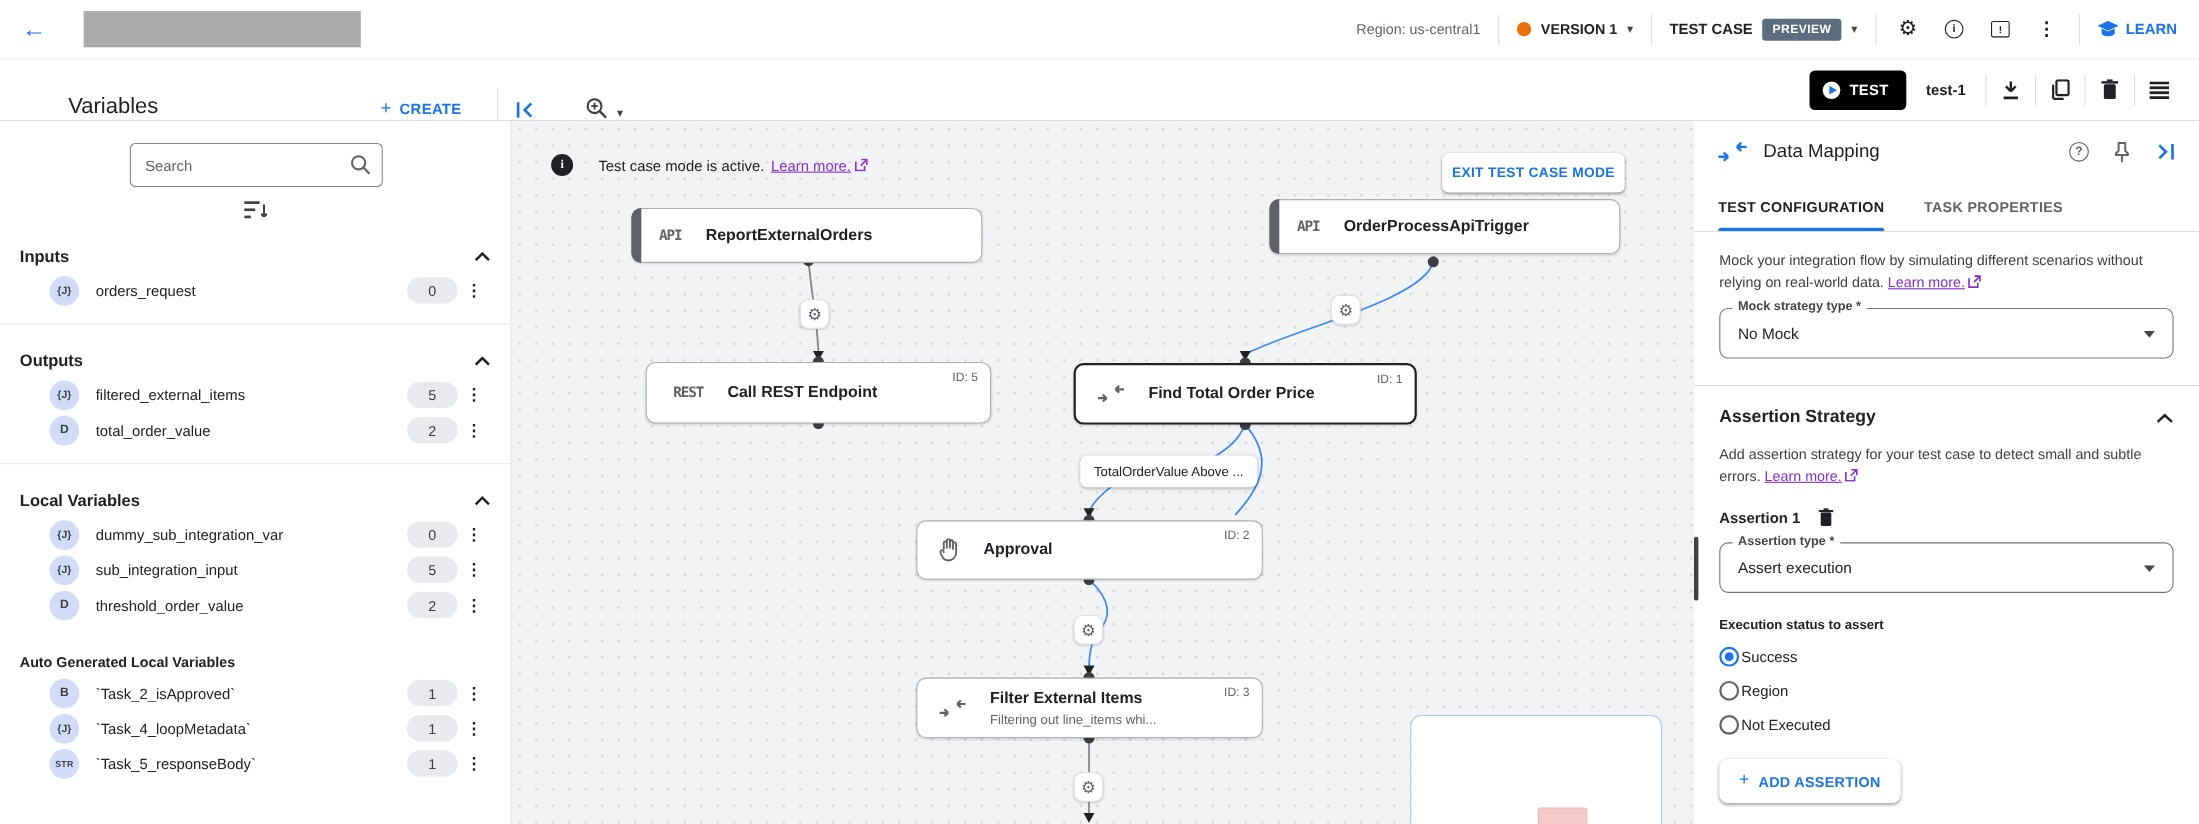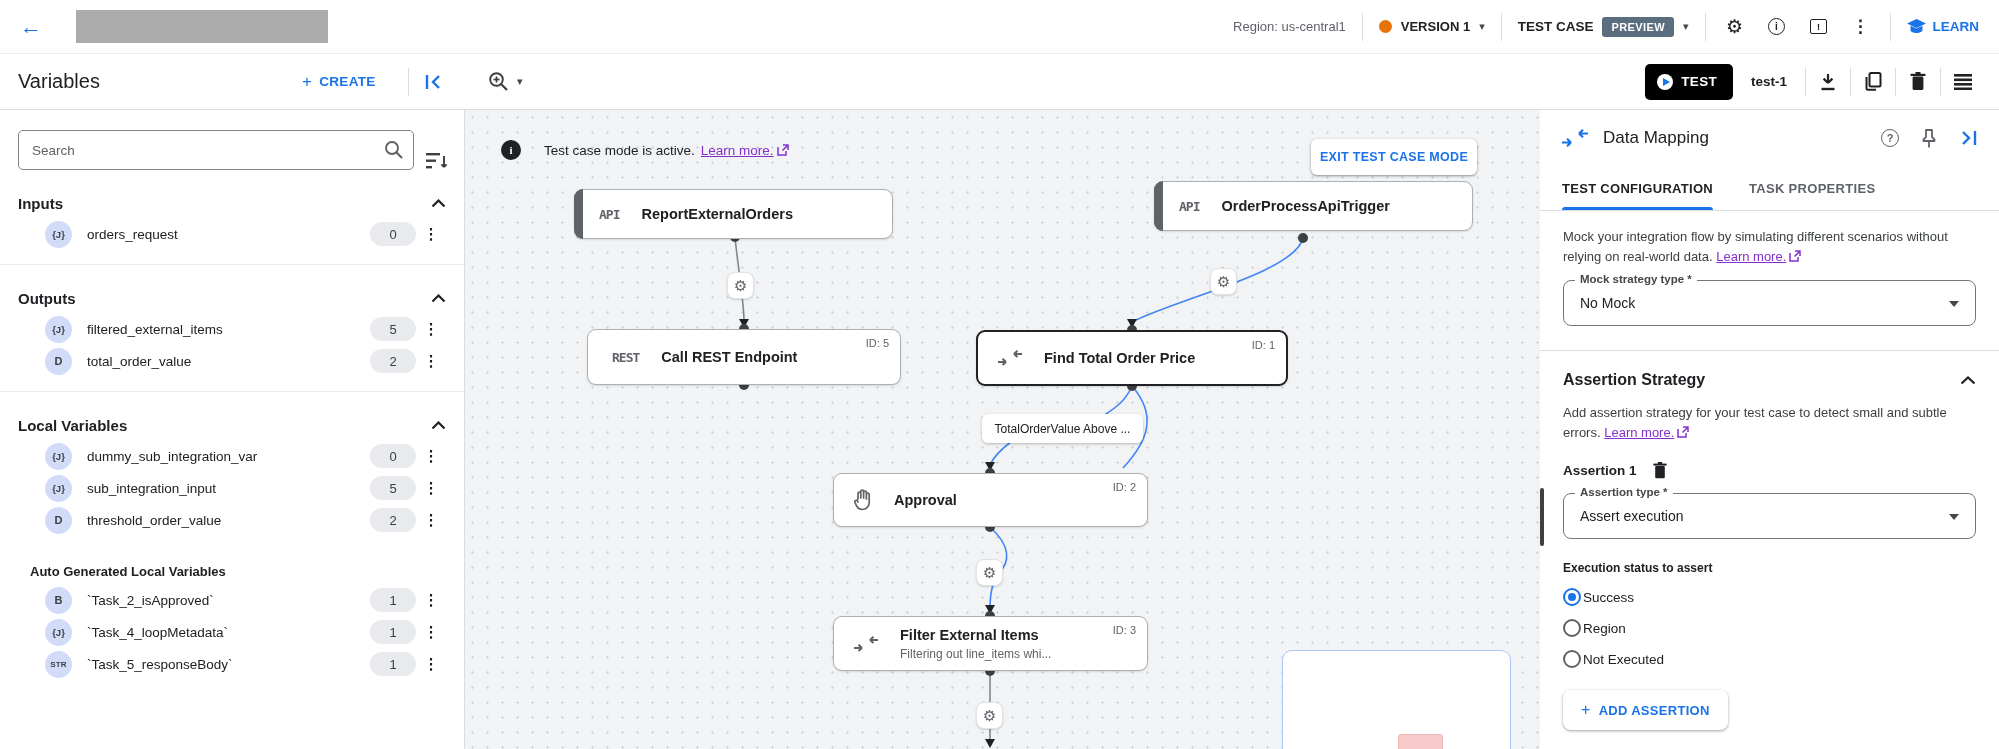--- a/index.html
+++ b/index.html
@@ -28,54 +28,54 @@
   .info-circle { width:17px; height:17px; border:1.8px solid #202124; border-radius:50%;
     font-size:10px; font-weight:700; display:flex; align-items:center; justify-content:center; }
   .feedback-box { width:17px; height:15px; border:1.8px solid #202124; border-radius:2px;
     font-size:9px; font-weight:700; display:flex; align-items:center; justify-content:center; }
   .more-glyph { font-size:17px; font-weight:700; letter-spacing:0; }
   .learn-group { display:flex; align-items:center; gap:7px; color:#1a73e8;
     font-size:13.5px; font-weight:700; cursor:pointer; }
 
   
   .toolbar { height:56px; position:relative; border-bottom:1px solid #dadce0; background:#fff; }
-  .toolbar .abs { position:absolute; top:0; height:100%; display:flex; align-items:center; }
+  .toolbar .abs { position:absolute; top:0; height:100%; display:flex; align-items:flex-end;margin-left:44px; }
   .page-title { font-size:20px; color:#202124; }
   .create-btn { color:#1a73e8; font-size:13.5px; font-weight:700; letter-spacing:.3px;
     display:flex; align-items:center; gap:7px; cursor:pointer; }
   .create-plus { font-size:17px; font-weight:400; }
   .toolbar-right { position:absolute; right:0; top:0; height:100%; display:flex;
     align-items:center; gap:0; padding-right:14px; }
   .test-btn { background:#000000; color:#fff; border:none; border-radius:5px;
     height:36px; padding:0 16px 0 12px; display:flex; align-items:center; gap:8px;
     font-size:13.5px; font-weight:700; letter-spacing:.3px; cursor:pointer; }
   .play-disc { width:16px; height:16px; background:#fff; border-radius:50%; position:relative; }
   .play-disc::after { content:""; position:absolute; left:6px; top:4px;
     border-left:7px solid #1a73e8; border-top:4px solid transparent; border-bottom:4px solid transparent; }
   .test-name { font-size:13.5px; font-weight:700; color:#202124; padding:0 18px; }
   .tb-ic { width:44px; display:flex; justify-content:center; cursor:pointer; }
 
   
   .main { display:flex; height:639px; }
 
   
   .sidebar { width:465px; border-right:1px solid #dadce0; padding-top:20px; overflow:hidden; }
-  .search-row { display:flex; align-items:flex-end; gap:12px; padding:0 16px 0 18px; }
+  .search-row { display:flex; align-items:center; gap:12px; padding:0 16px 0 18px;flex-direction:column; }
   .search-wrap { position:relative; flex:1; }
   .search-input { width:100%; height:40px; border:1px solid #80868b; border-radius:5px;
     padding:0 38px 0 13px; font-size:13.5px; color:#202124; outline:none;
     font-family:"Liberation Sans", sans-serif; }
   .search-input::placeholder { color:#5f6368; }
   .search-ic { position:absolute; right:11px; top:10px; }
   .section { padding:0 18px; }
   .sec-header { display:flex; align-items:center; margin-top:18px; height:30px; }
   .sec-title { font-size:15px; font-weight:700; }
   .sec-chevron { margin-left:auto; cursor:pointer; }
   .sub-header { font-size:13px; font-weight:700; margin-top:22px; height:26px;
-    display:flex; align-items:center;margin-left:12px; }
+    display:flex; align-items:center; }
   .var-row { display:flex; align-items:center; height:32px; padding-left:27px; }
   .var-ic { width:27px; height:27px; border-radius:50%; background:#d2dcf9; color:#3c4043;
     display:flex; align-items:center; justify-content:center; font-weight:700; flex:none; }
   .var-ic.j { font-size:9.5px; }
   .var-ic.d, .var-ic.b { font-size:11px; }
   .var-ic.str { font-size:8px; letter-spacing:.2px; }
   .var-name { font-size:13.5px; margin-left:15px; color:#202124; flex:1;
     white-space:nowrap; overflow:hidden; }
   .count-pill { min-width:46px; height:24px; background:#e8eaed; border-radius:12px;
     display:flex; align-items:center; justify-content:center; font-size:13px; color:#3c4043; }

